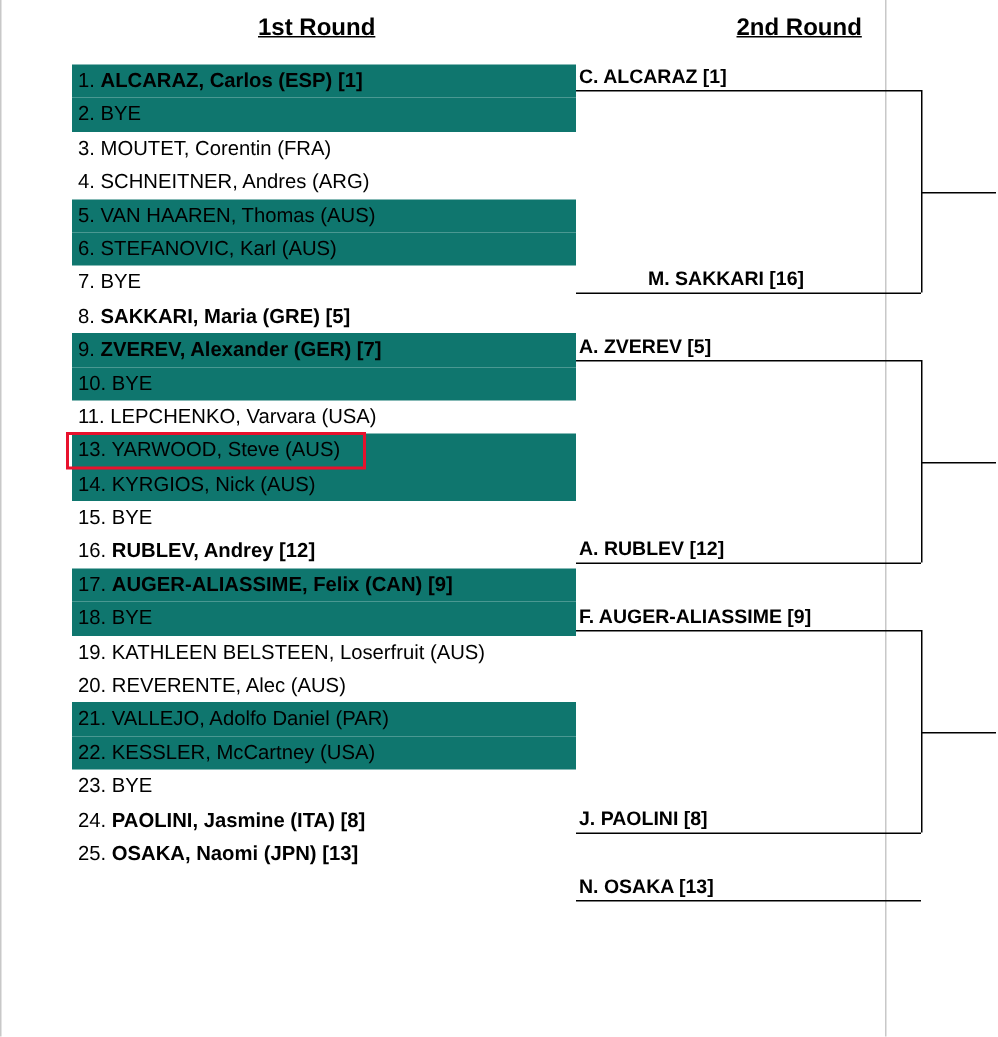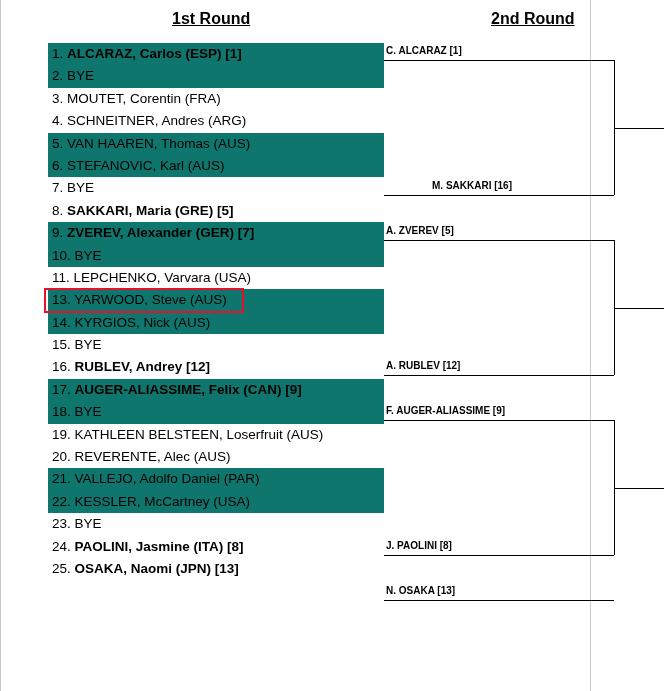--- a/index.html
+++ b/index.html
@@ -73,21 +73,21 @@
 
   
   .r2-list {
     position: absolute;
     left: 384px;
     top: 43px;
     width: 281px;
   }
   .r2-entry {
     position: absolute;
-    font-size: 10px;
+    font-size: 13px;
     font-weight: bold;
     white-space: nowrap;
     padding-left: 2px;
     line-height: 16px;
   }
   
   .br-line-h {
     position: absolute;
     background: #000;
     height: 1px;

